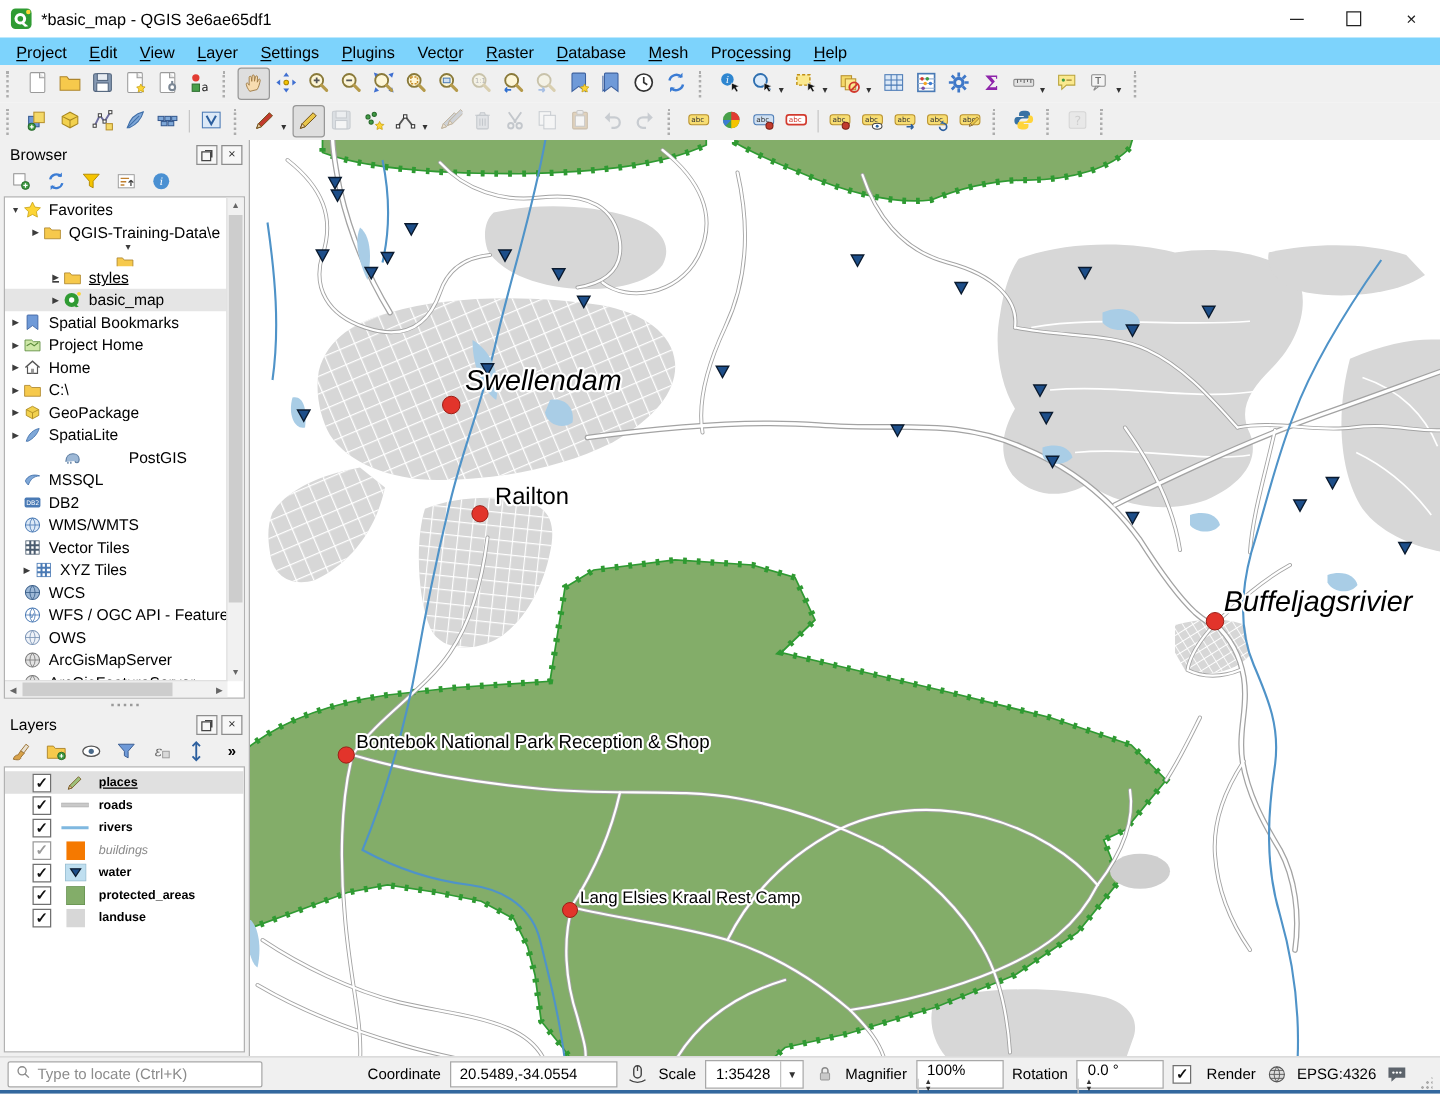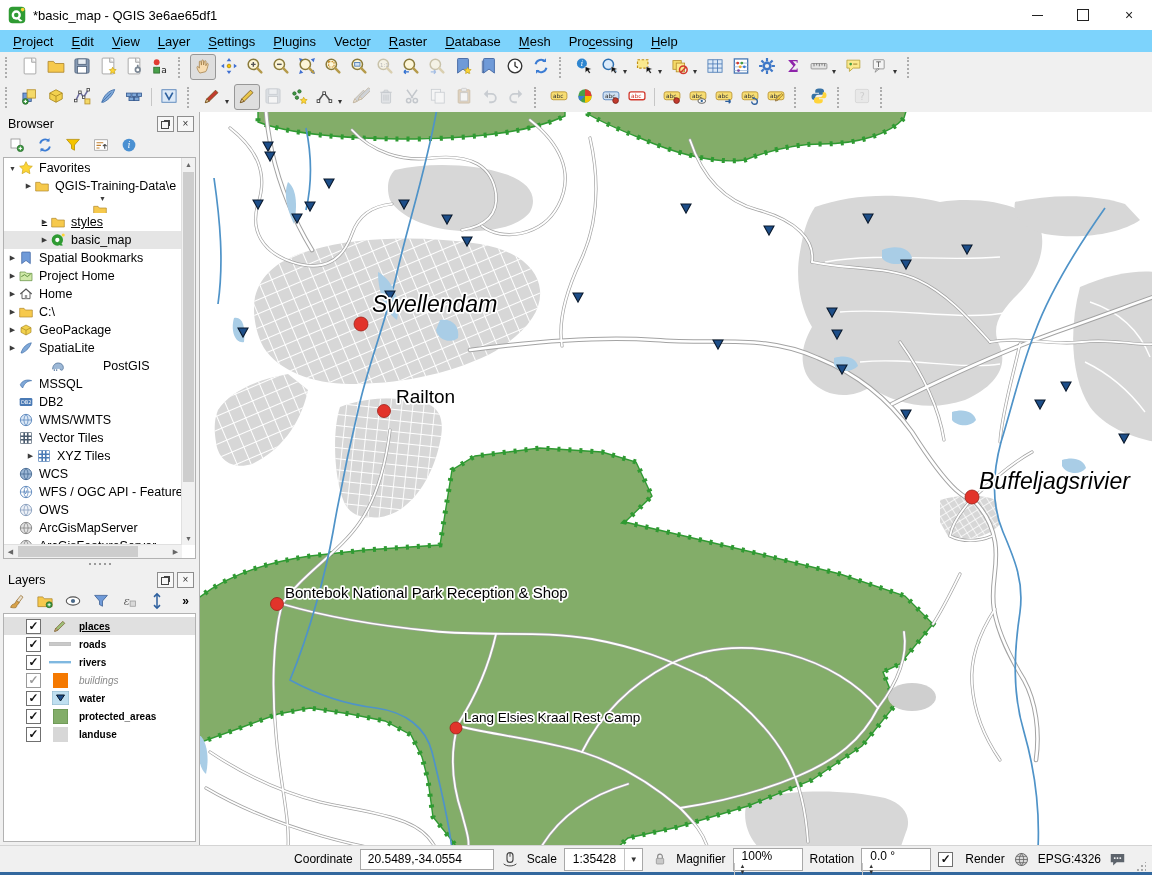--- a/index.html
+++ b/index.html
@@ -742,21 +742,21 @@
               <span class="t-label">WMS/WMTS</span>
             </div>
             <div class="tree-row" style="padding-left: 3px;">
               <span class="t-arrow"></span>
               <span class="t-icon"><svg viewBox="0 0 24 24" width="16" height="16">
                   <rect x="4" y="4" width="16" height="16" fill="#fff" stroke="#4a5b6e"></rect>
                   <path d="M4 9.3h16M4 14.6h16M9.3 4v16M14.6 4v16" stroke="#4a5b6e" stroke-width="2.4"></path>
                 </svg></span>
               <span class="t-label">Vector Tiles</span>
             </div>
-            <div class="tree-row" style="padding-left: 1px; margin-left: 20px;">
+            <div class="tree-row" style="padding-left: 12px;">
               <span class="t-arrow">▶</span>
               <span class="t-icon"><svg viewBox="0 0 24 24" width="16" height="16">
                   <rect x="4" y="4" width="16" height="16" fill="#fff" stroke="#4a7ab5"></rect>
                   <path d="M4 9.3h16M4 14.6h16M9.3 4v16M14.6 4v16" stroke="#4a7ab5" stroke-width="2.4"></path>
                 </svg></span>
               <span class="t-label">XYZ Tiles</span>
             </div>
             <div class="tree-row" style="padding-left: 3px;">
               <span class="t-arrow"></span>
               <span class="t-icon"><svg viewBox="0 0 24 24" width="16" height="16">
@@ -1095,20 +1095,27 @@
           <circle cx="77" cy="492" r="6.5" fill="#e2342b" stroke="#9c1f17" stroke-width=".8"></circle>
           <text x="85" y="486" font-size="15" font-family="Liberation Sans, sans-serif" style="paint-order:stroke;stroke:#ffffff;stroke-width:3.4;stroke-linejoin:round;fill:#000">Bontebok National Park Reception &amp; Shop</text>
           <circle cx="256" cy="616" r="6" fill="#e2342b" stroke="#9c1f17" stroke-width=".8"></circle>
           <text x="264" y="610" font-size="13.5" font-family="Liberation Sans, sans-serif" style="paint-order:stroke;stroke:#ffffff;stroke-width:3.4;stroke-linejoin:round;fill:#000">Lang Elsies Kraal Rest Camp</text>
         </g>
     </svg>
   </div>
 </div>
 
 <div class="statusbar">
+  <div class="locator">
+    <span><svg viewBox="0 0 24 24" width="13" height="13">
+          <circle cx="10.5" cy="10.5" r="6" fill="none" stroke="#8a8a8a" stroke-width="2"></circle>
+          <path d="M15 15l5.5 5.5" stroke="#8a8a8a" stroke-width="2"></path>
+        </svg></span>
+    <span>Type to locate (Ctrl+K)</span>
+  </div>
   <div class="flex-sp"></div>
   <span class="sb-label">Coordinate</span>
   <div class="sb-box" style="min-width:118px;">
     <span>20.5489,-34.0554</span>
   </div>
   <span class="ptb-btn">
       <svg viewBox="0 0 24 24" width="18" height="18">
         <rect x="8" y="3.5" width="8" height="13" rx="4" fill="#efefef" stroke="#444" stroke-width="1.5"></rect>
         <path d="M12 3.5v5.5" stroke="#444" stroke-width="1.3"></path>
         <path d="M3.5 18.5c2.5 2 5 2.7 8.5 2.7s6-0.7 8.5-2.7" fill="none" stroke="#444" stroke-width="1.3"></path>

